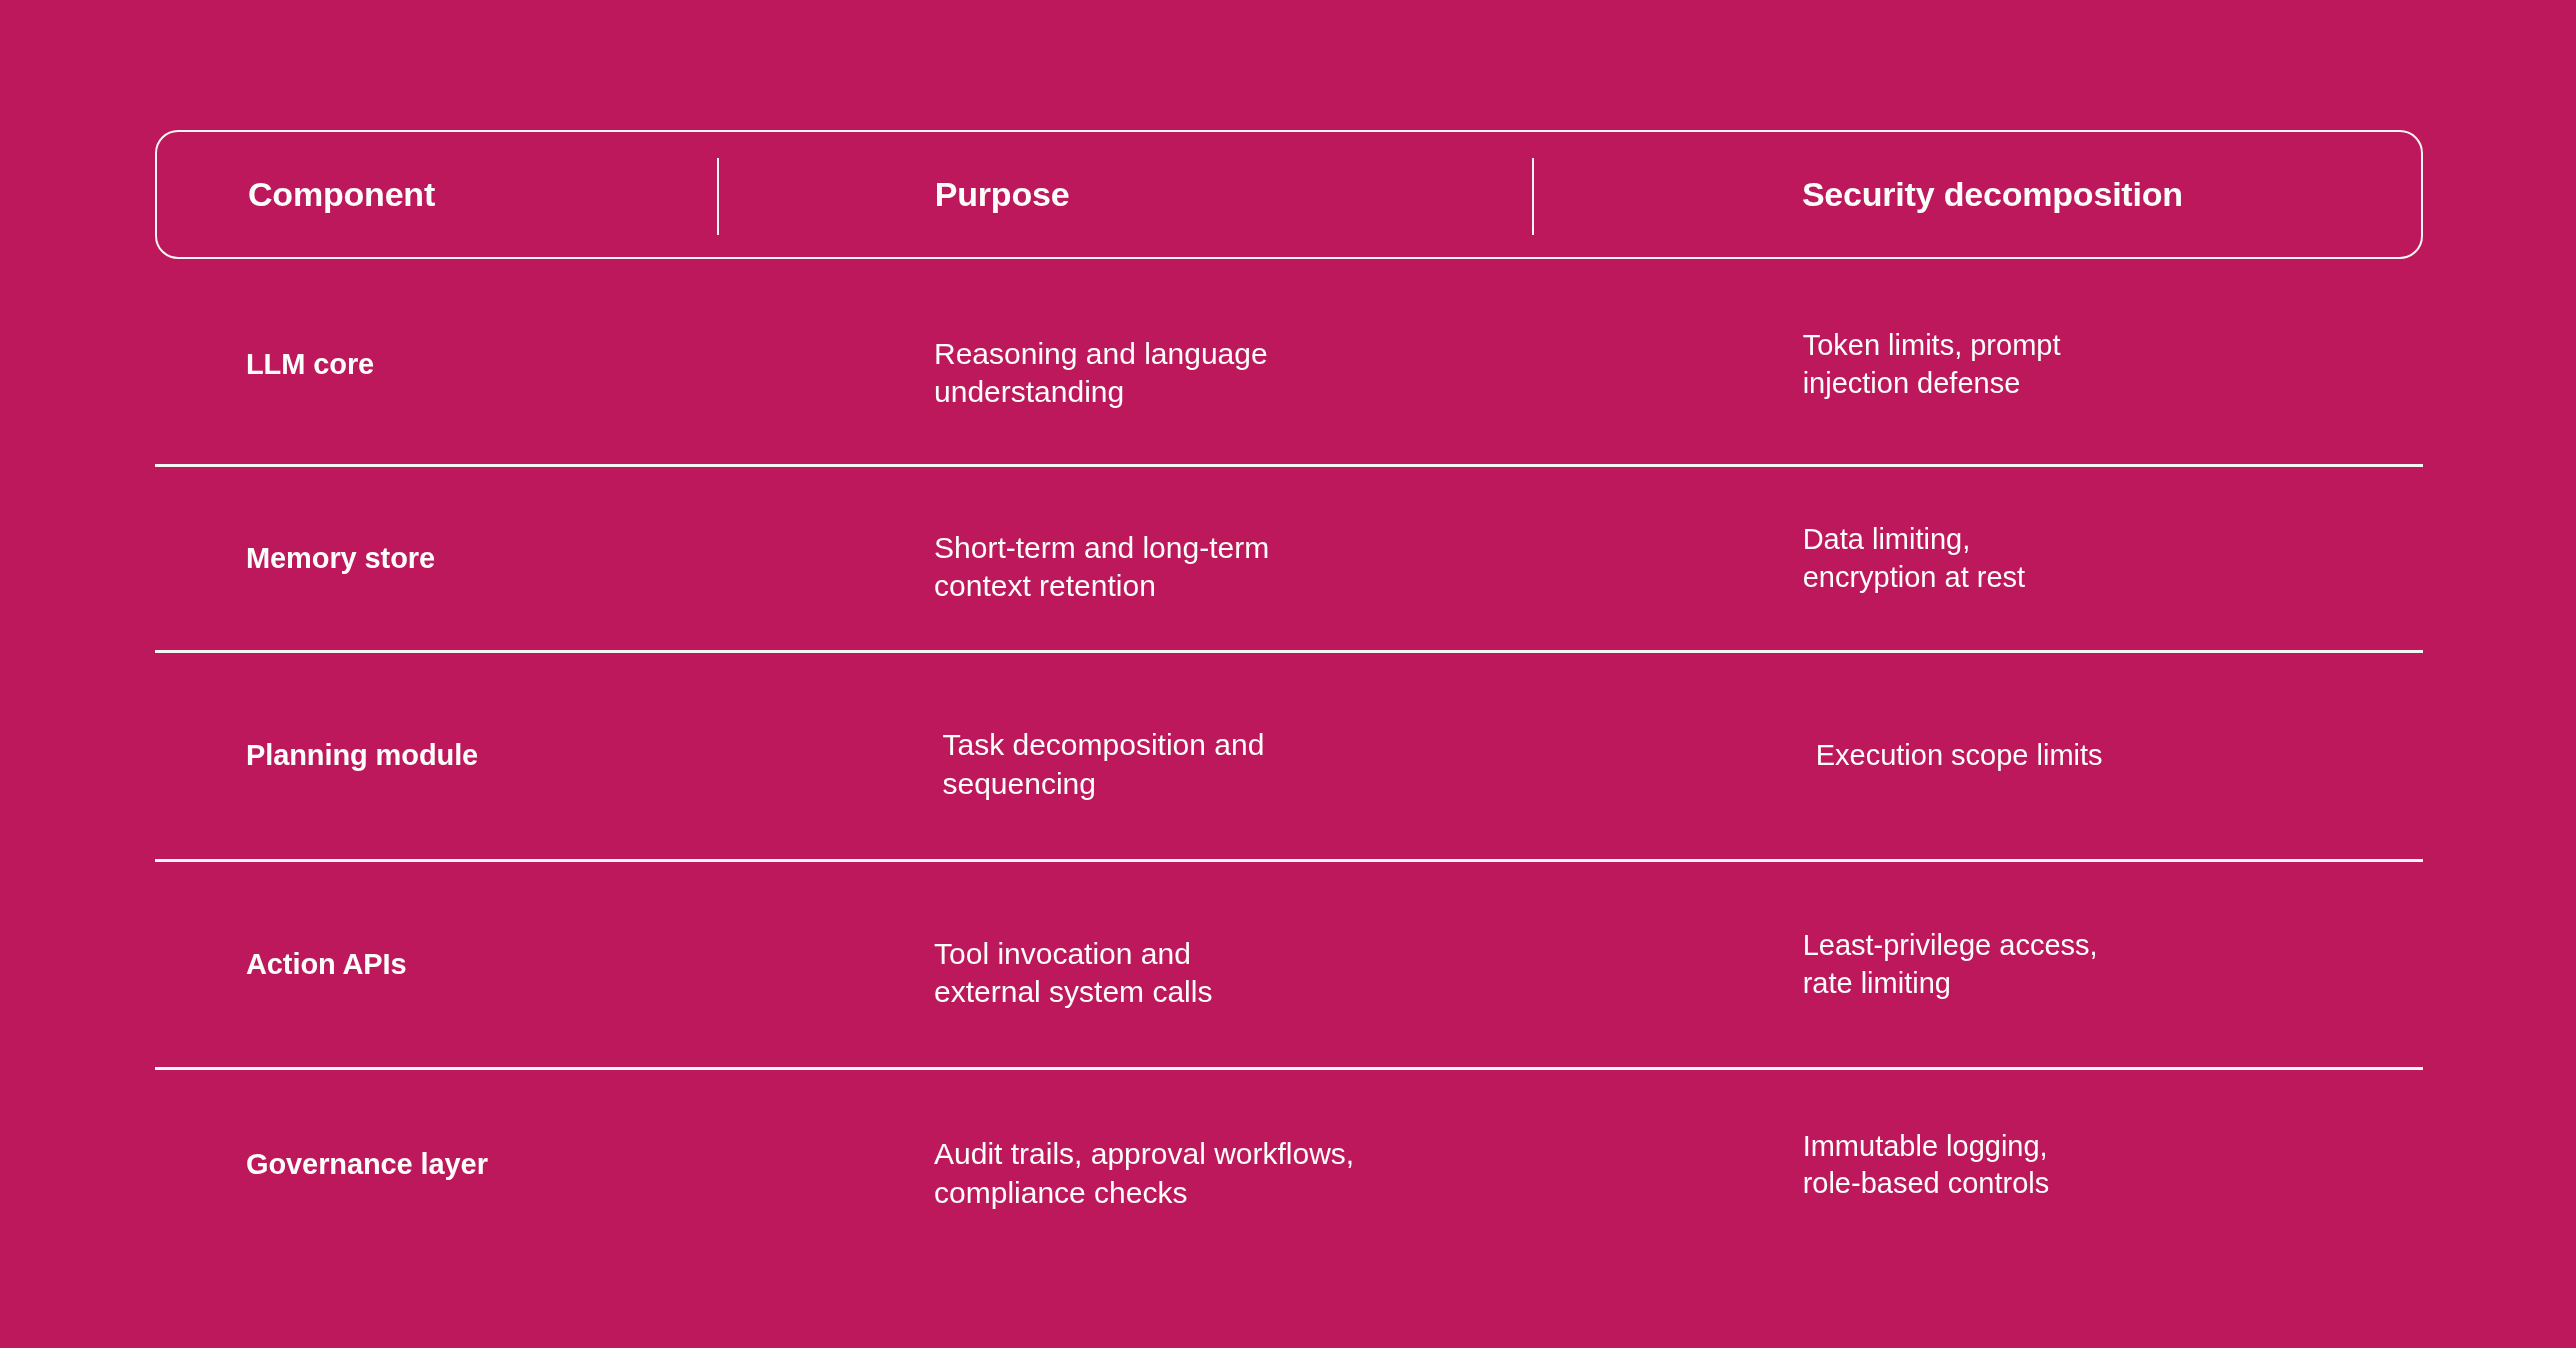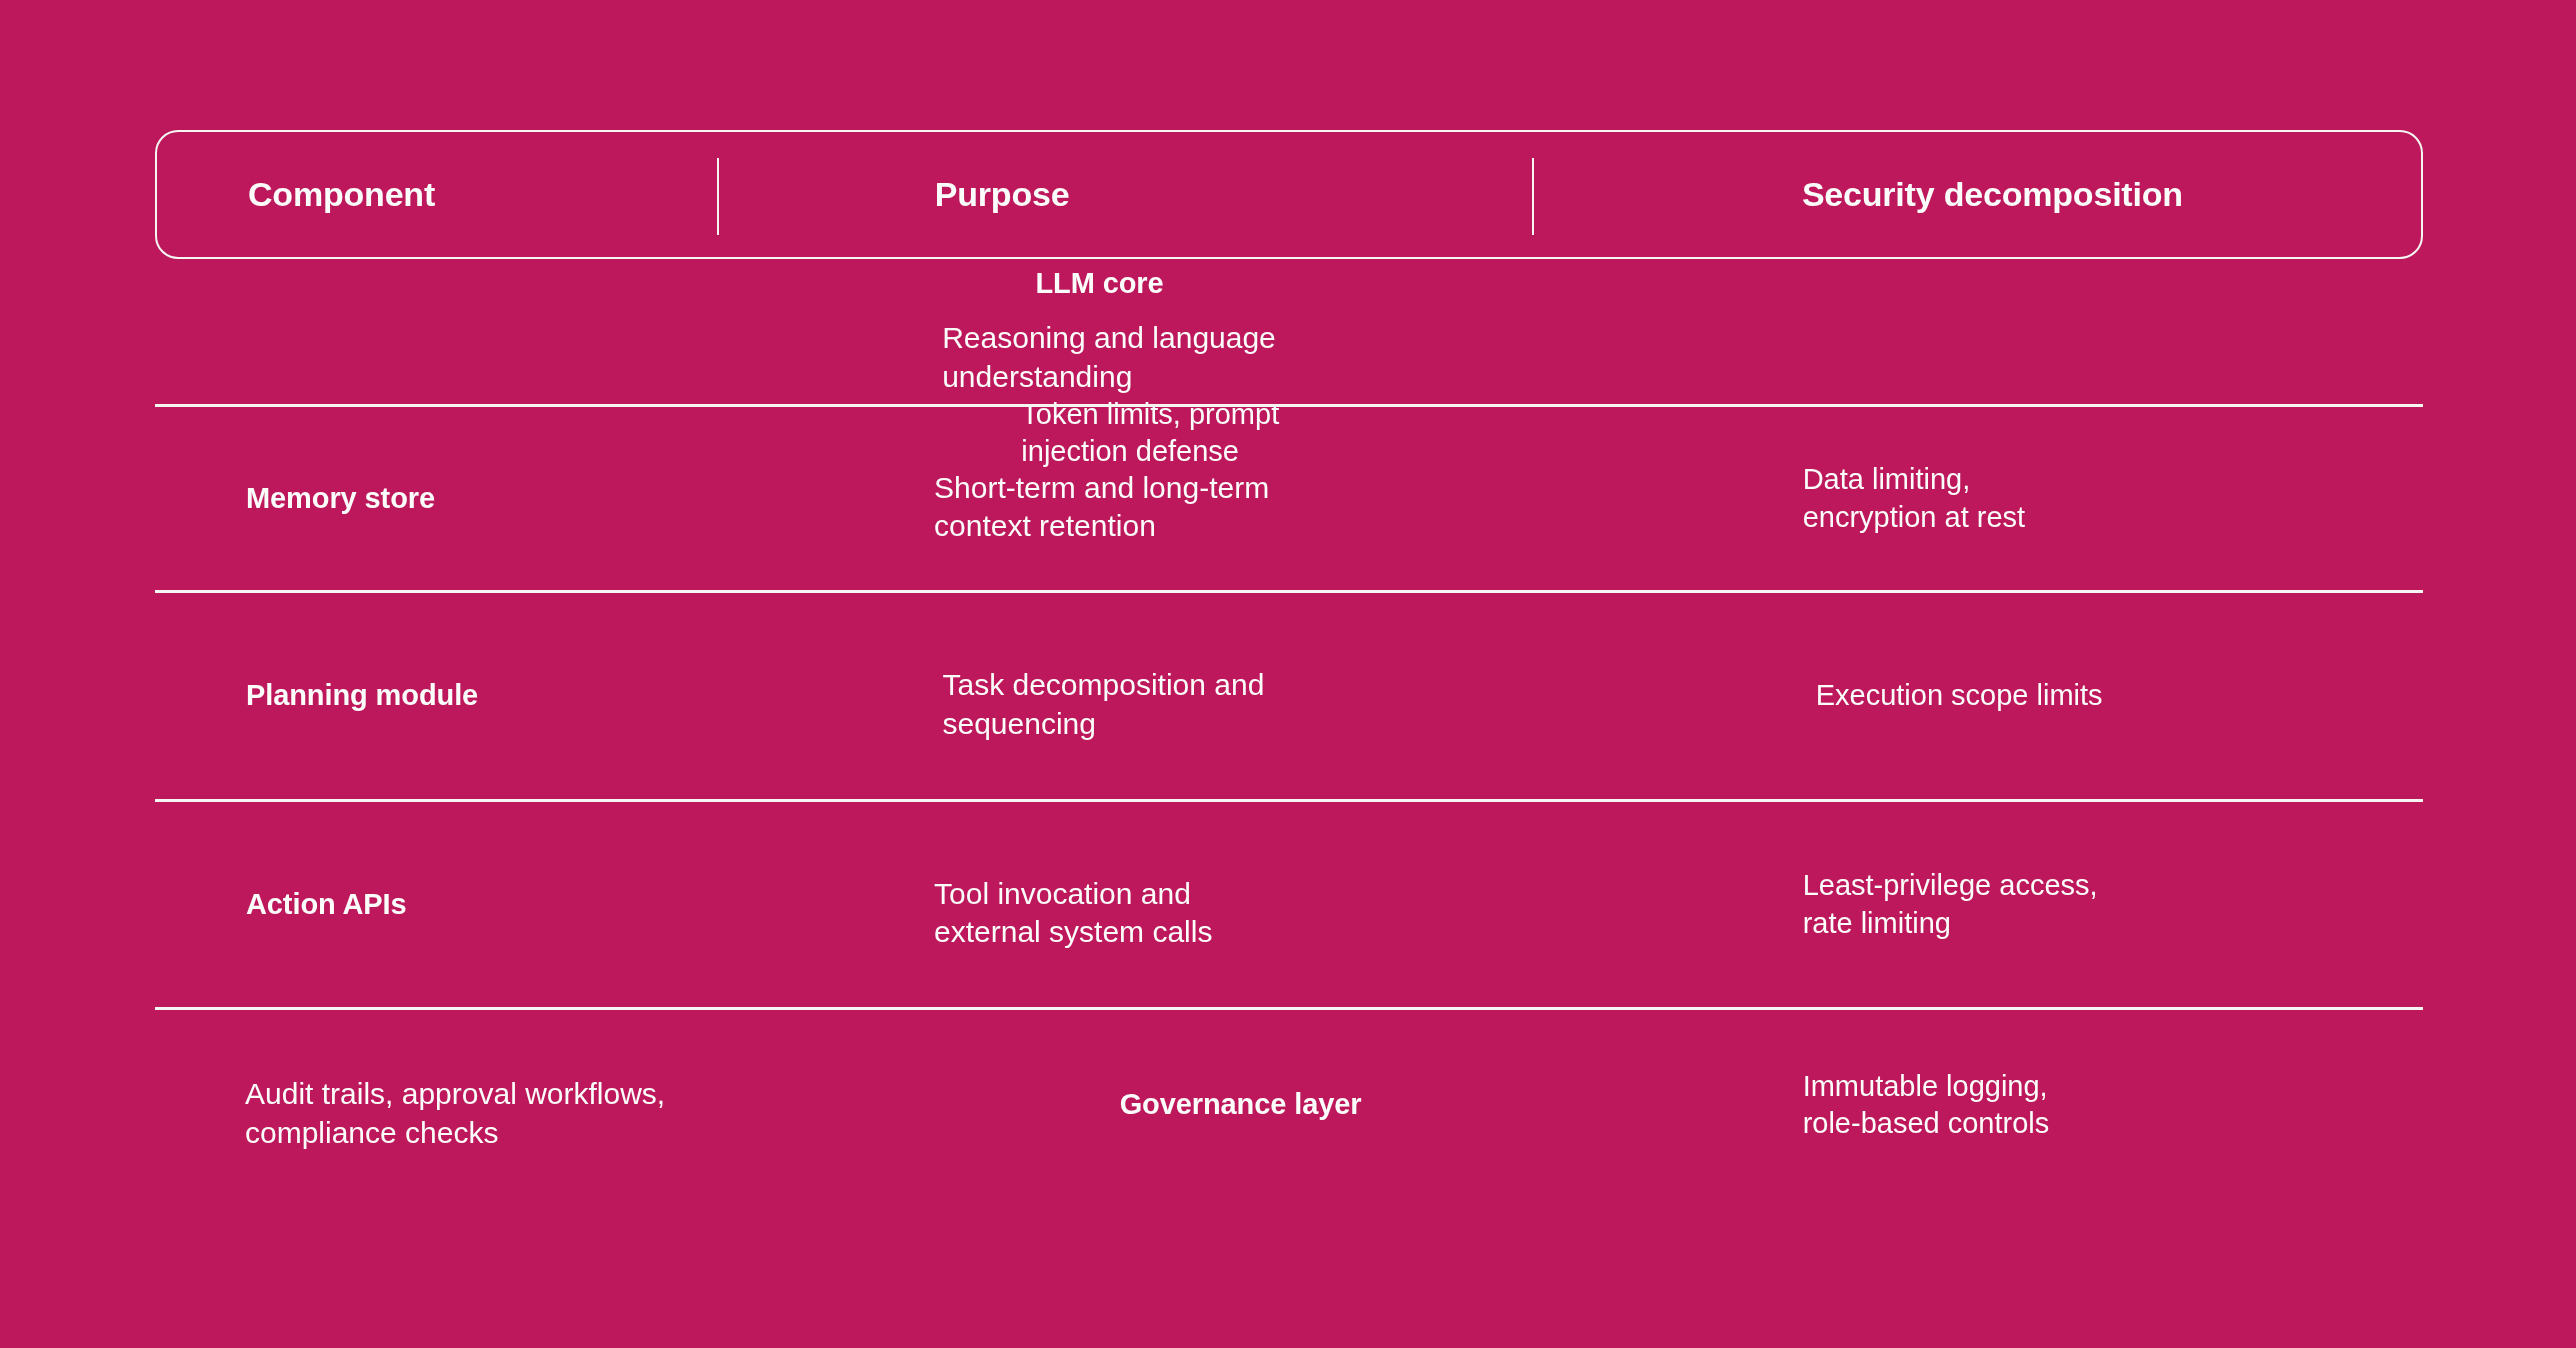--- a/index.html
+++ b/index.html
@@ -62,21 +62,21 @@
   .vdiv.d2 { left: 1375px; }
 
   
   .tbody { position: relative; }
   .row {
     position: relative;
     display: flex;
     align-items: center;
     box-sizing: border-box;
   }
-  .row.r1 { height: 145px; padding-top: 6.2px; flex-direction: column; }
+  .row.r1 { height: 205px; padding-top: 6.2px; }
   .row.r2 { height: 186px; }
   .row.r3 { height: 209px; gap: 21px; }
   .row.r4 { height: 208px; }
   .row.r5 { height: 193px; }
 
   .row + .row { border-top: 3.1px solid #f4f6f2; }
 
   .cell {
     box-sizing: border-box;
     color: #fbfdfa;
@@ -162,25 +162,25 @@
           <span class="line">Tool invocation and</span>
           <span class="line">external system calls</span>
         </div>
         <div class="cell c3">
           <span class="line">Least-privilege access,</span>
           <span class="line">rate limiting</span>
         </div>
       </div>
 
       <div class="row r5">
+        <div class="cell c1">Governance layer</div>
         <div class="cell c2">
           <span class="line">Audit trails, approval workflows,</span>
           <span class="line">compliance checks</span>
         </div>
-        <div class="cell c1">Governance layer</div>
         <div class="cell c3">
           <span class="line">Immutable logging,</span>
           <span class="line">role-based controls</span>
         </div>
       </div>
 
     </div>
   </div>
 </div>
 

